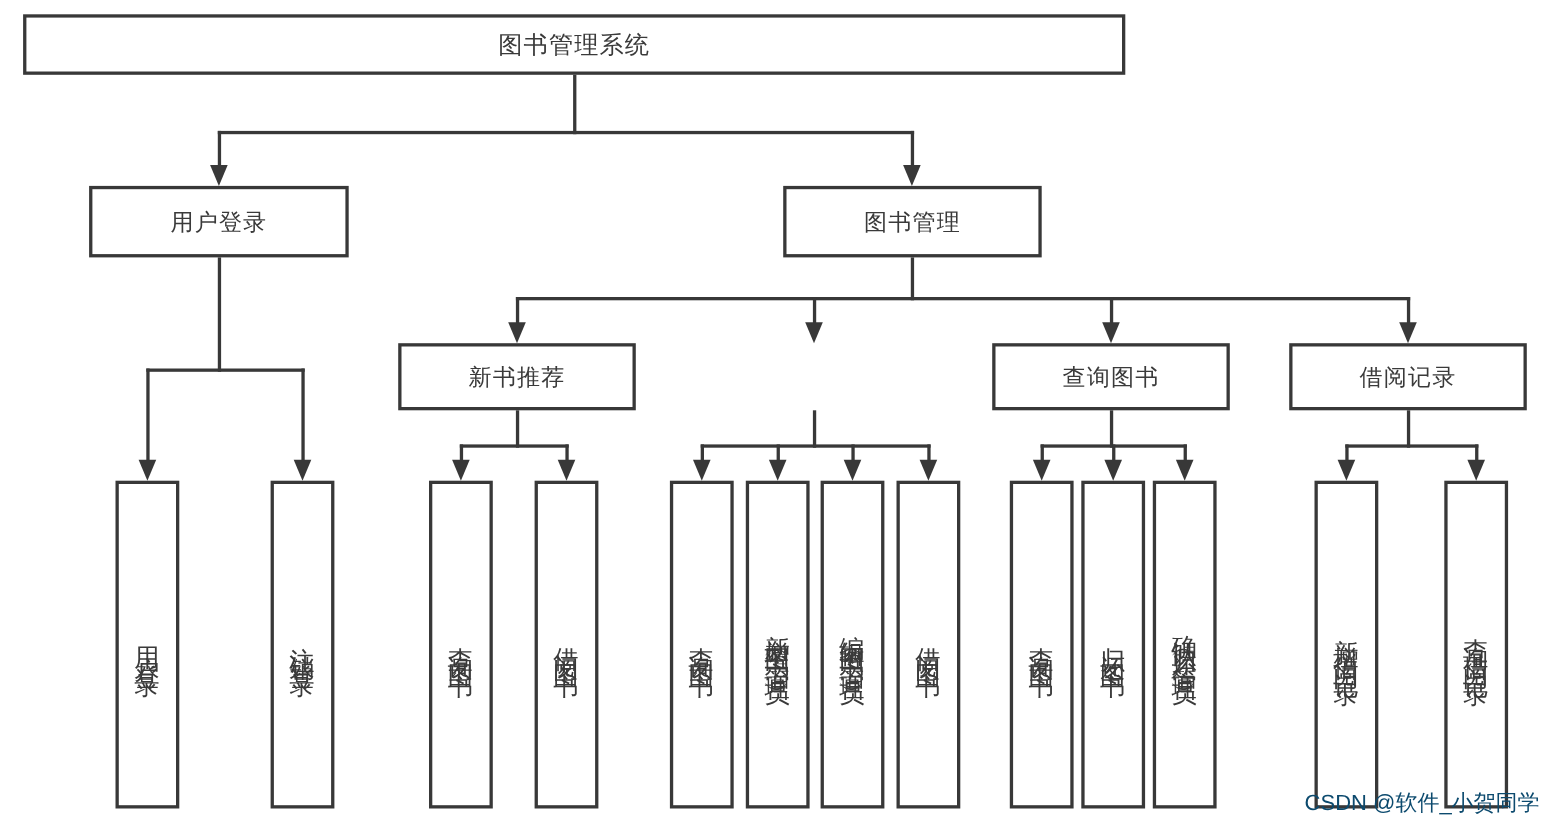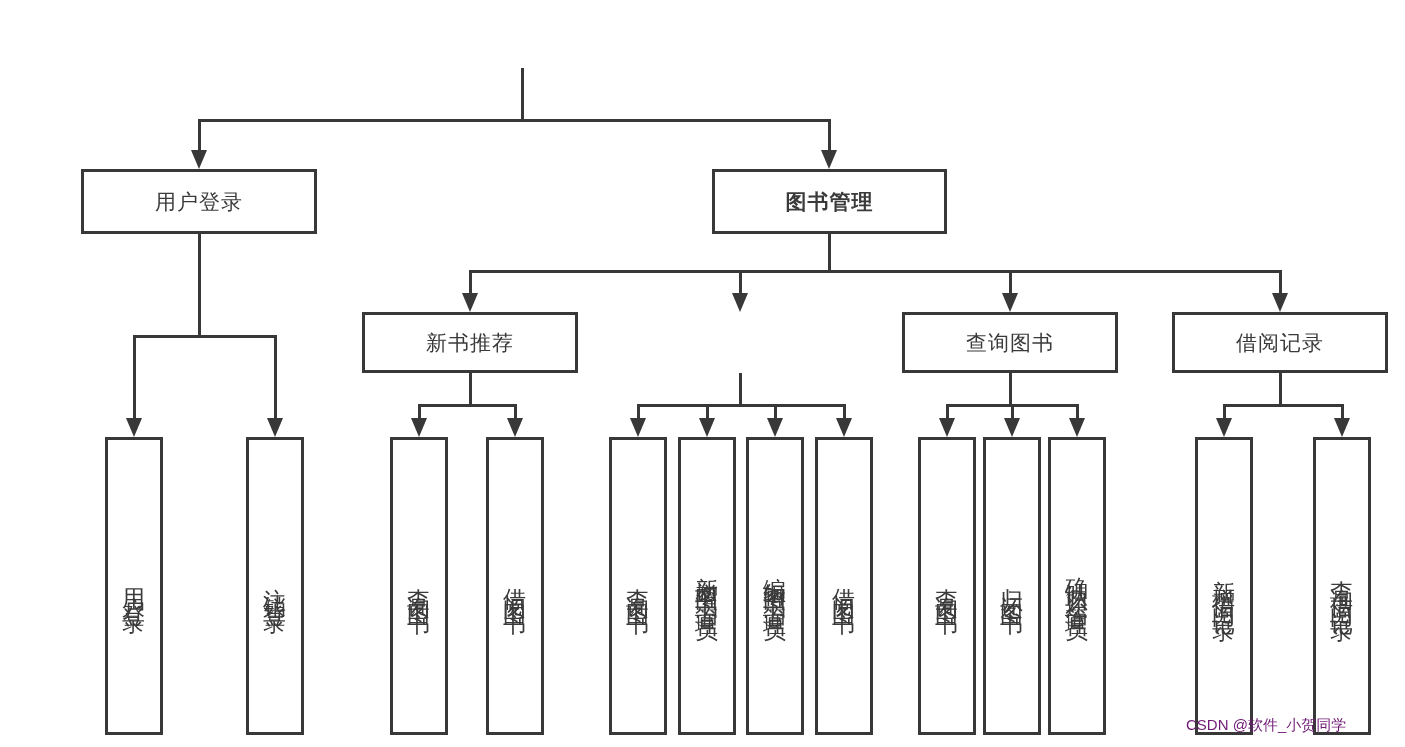--- a/index.html
+++ b/index.html
@@ -25,31 +25,32 @@
   .vline { width:3px; }
   .hline { height:3px; }
   .arrowhead {
     position:absolute; width:0; height:0;
     border-left:8px solid transparent;
     border-right:8px solid transparent;
     border-top:19px solid #383838;
   }
   .watermark {
     position:absolute; left:1186px; top:716px;
-    font-size:15px; color:#701a75; z-index:5; white-space:nowrap;
+    font-size:20px; color:#0c4a6e; z-index:5; white-space:nowrap;
   }
 </style>
 </head>
 <body>
 
 <div class="canvas">
 
+  <div class="node root" style="left:21px; top:13px; width:1002px; height:55px;">图书管理系统</div>
 
   <div class="node h" style="left:81px; top:169px; width:236px; height:65px;">用户登录</div>
-  <div class="node h" style="left:712px; top:169px; width:235px; height:65px;font-weight:bold;">图书管理</div>
+  <div class="node h" style="left:712px; top:169px; width:235px; height:65px;">图书管理</div>
 
   <div class="node h" style="left:362px; top:312px; width:216px; height:61px;">新书推荐</div>
   <div class="node h" style="left:902px; top:312px; width:216px; height:61px;">查询图书</div>
   <div class="node h" style="left:1172px; top:312px; width:216px; height:61px;">借阅记录</div>
 
   <div class="node v" style="left:105px; top:437px; width:58px; height:298px;">用户登录</div>
   <div class="node v" style="left:246px; top:437px; width:58px; height:298px;">注销登录</div>
 
   <div class="node v" style="left:390px; top:437px; width:58px; height:298px;">查询图书</div>
   <div class="node v" style="left:486px; top:437px; width:58px; height:298px;">借阅图书</div>

